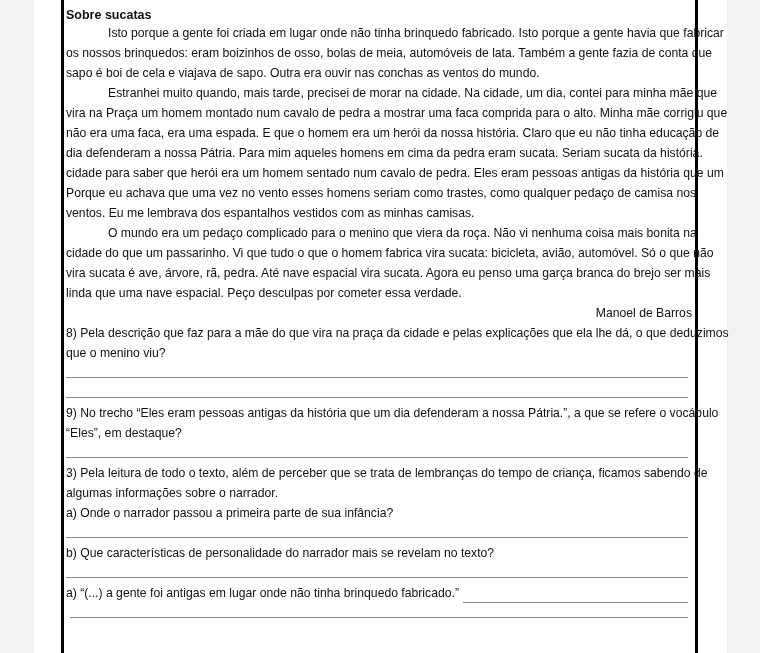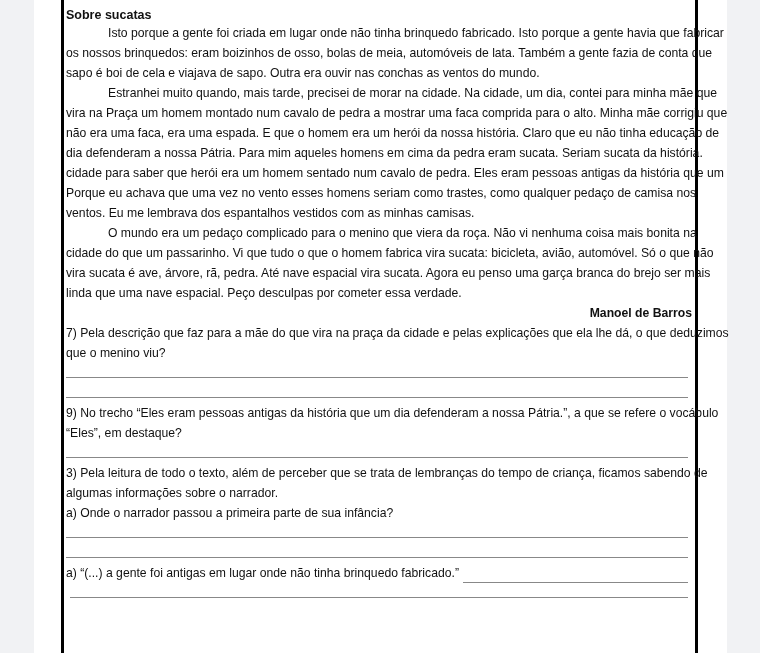--- a/index.html
+++ b/index.html
@@ -20,21 +20,21 @@
     box-sizing:content-box;
   }
   .content {
     position:absolute; left:66px; top:10px; width:626px;
     font-size:12.2px; line-height:20px;
   }
   .title { font-weight:bold; font-size:12.5px; line-height:13px; margin-top:-1px; }
   .p { text-align:justify; text-align-last:left; }
   .p .ln { display:block; text-align:justify; text-align-last:justify; white-space:nowrap; }
   .p .ln.last { text-align-last:left; }
-  .author { text-align:right; display:block;font-weight:bold; }
+  .author { text-align:right; display:block; }
   .q .ln { display:block; text-align:justify; text-align-last:justify; white-space:nowrap; }
   .q .ln.last { text-align-last:left; }
   .rule { height:20px; position:relative; }
   .rule::after {
     content:""; position:absolute; left:0; right:4px; bottom:5px;
     border-bottom:1px solid #888;
   }
   .fill-line { display:flex; align-items:flex-end; white-space:nowrap; }
   .fill-line .blank { flex:1; border-bottom:1px solid #888; margin-left:4px; margin-right:4px; height:14px; }
 </style>
@@ -66,37 +66,38 @@
   <div class="p">
     <span class="ln" style="padding-left:42px;">O mundo era um pedaço complicado para o menino que viera da roça. Não vi nenhuma coisa mais bonita na</span>
     <span class="ln">cidade do que um passarinho. Vi que tudo o que o homem fabrica vira sucata: bicicleta, avião, automóvel. Só o que não</span>
     <span class="ln">vira sucata é ave, árvore, rã, pedra. Até nave espacial vira sucata. Agora eu penso uma garça branca do brejo ser mais</span>
     <span class="ln last">linda que uma nave espacial. Peço desculpas por cometer essa verdade.</span>
   </div>
 
   <span class="author">Manoel de Barros</span>
 
   <div class="q">
-    <span class="ln">7) Pela descrição que faz para a mãe do que vira na praça da cidade e pelas explicações que ela lhe dá, o que deduzimos</span>
+    <span class="ln">8) Pela descrição que faz para a mãe do que vira na praça da cidade e pelas explicações que ela lhe dá, o que deduzimos</span>
     <span class="ln last">que o menino viu?</span>
     <div class="rule"></div>
     <div class="rule"></div>
   </div>
 
   <div class="q">
     <span class="ln">9) No trecho “Eles eram pessoas antigas da história que um dia defenderam a nossa Pátria.”, a que se refere o vocábulo</span>
     <span class="ln last">“Eles”, em destaque?</span>
     <div class="rule"></div>
   </div>
 
   <div class="q">
     <span class="ln">3) Pela leitura de todo o texto, além de perceber que se trata de lembranças do tempo de criança, ficamos sabendo de</span>
     <span class="ln last">algumas informações sobre o narrador.</span>
     <span class="ln last">a) Onde o narrador passou a primeira parte de sua infância?</span>
     <div class="rule"></div>
+    <span class="ln last">b) Que características de personalidade do narrador mais se revelam no texto?</span>
     <div class="rule"></div>
   </div>
 
   <div class="q">
     <div class="fill-line">
       <span>a) “(...) a gente foi antigas em lugar onde não tinha brinquedo fabricado.”</span>
       <span class="blank"></span>
     </div>
     <div class="fill-line">
       <span class="blank"></span>

